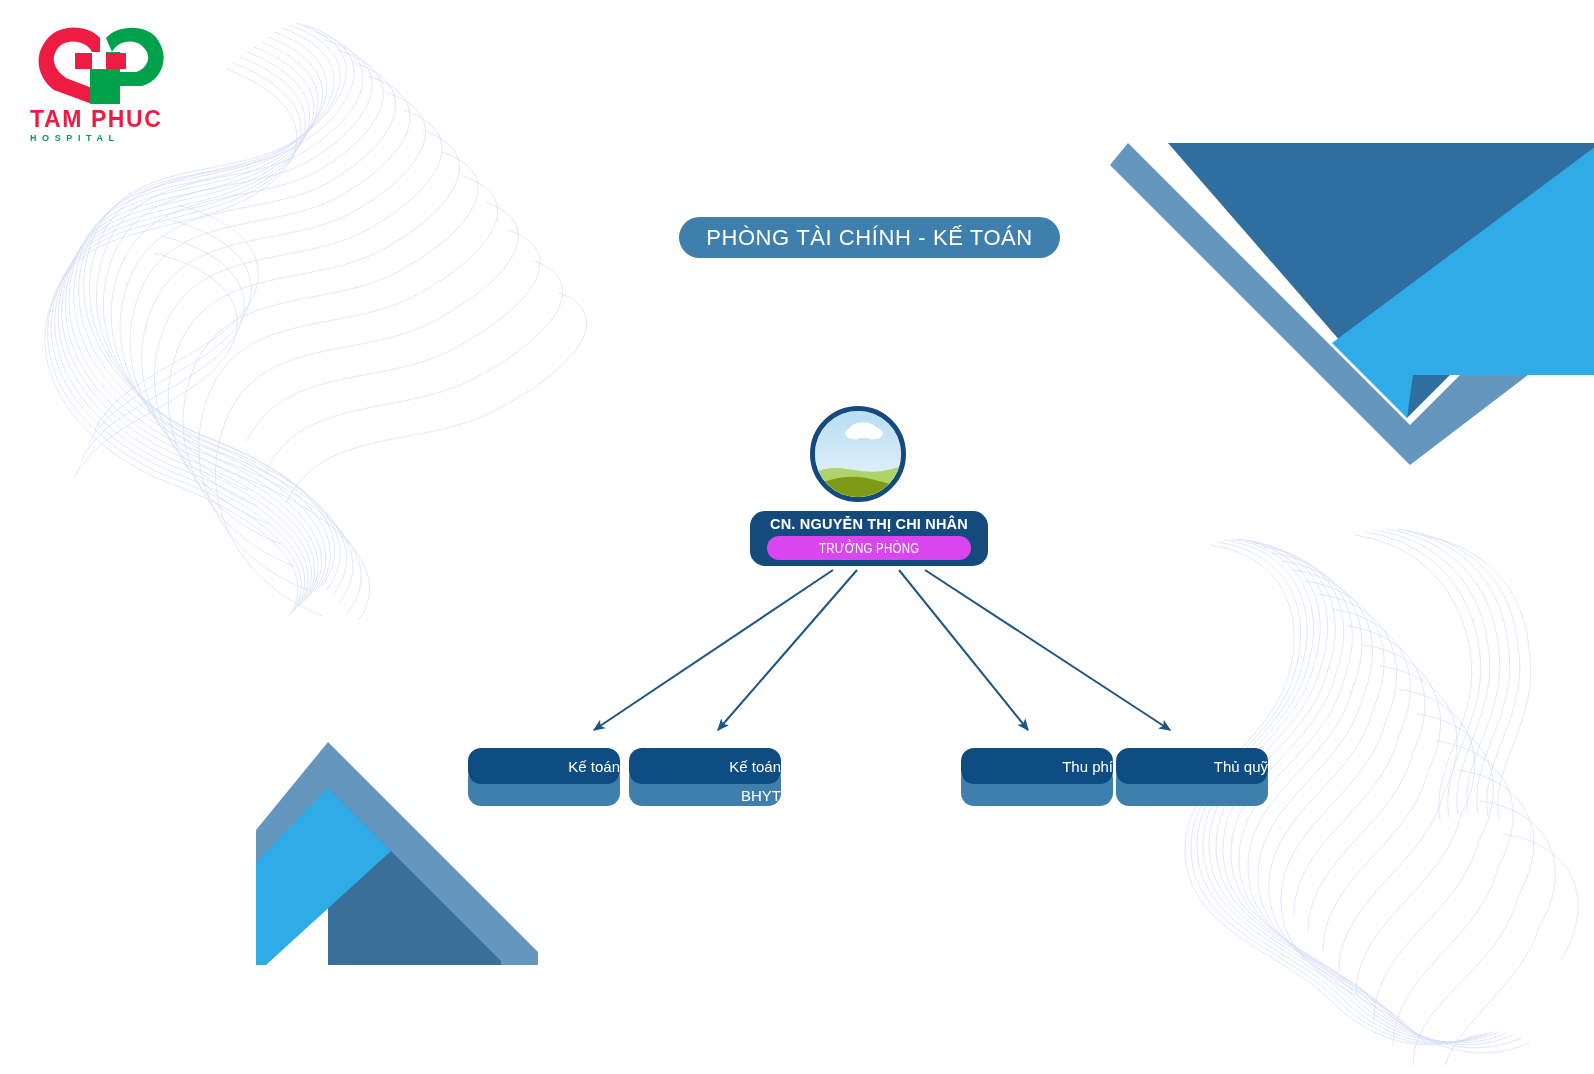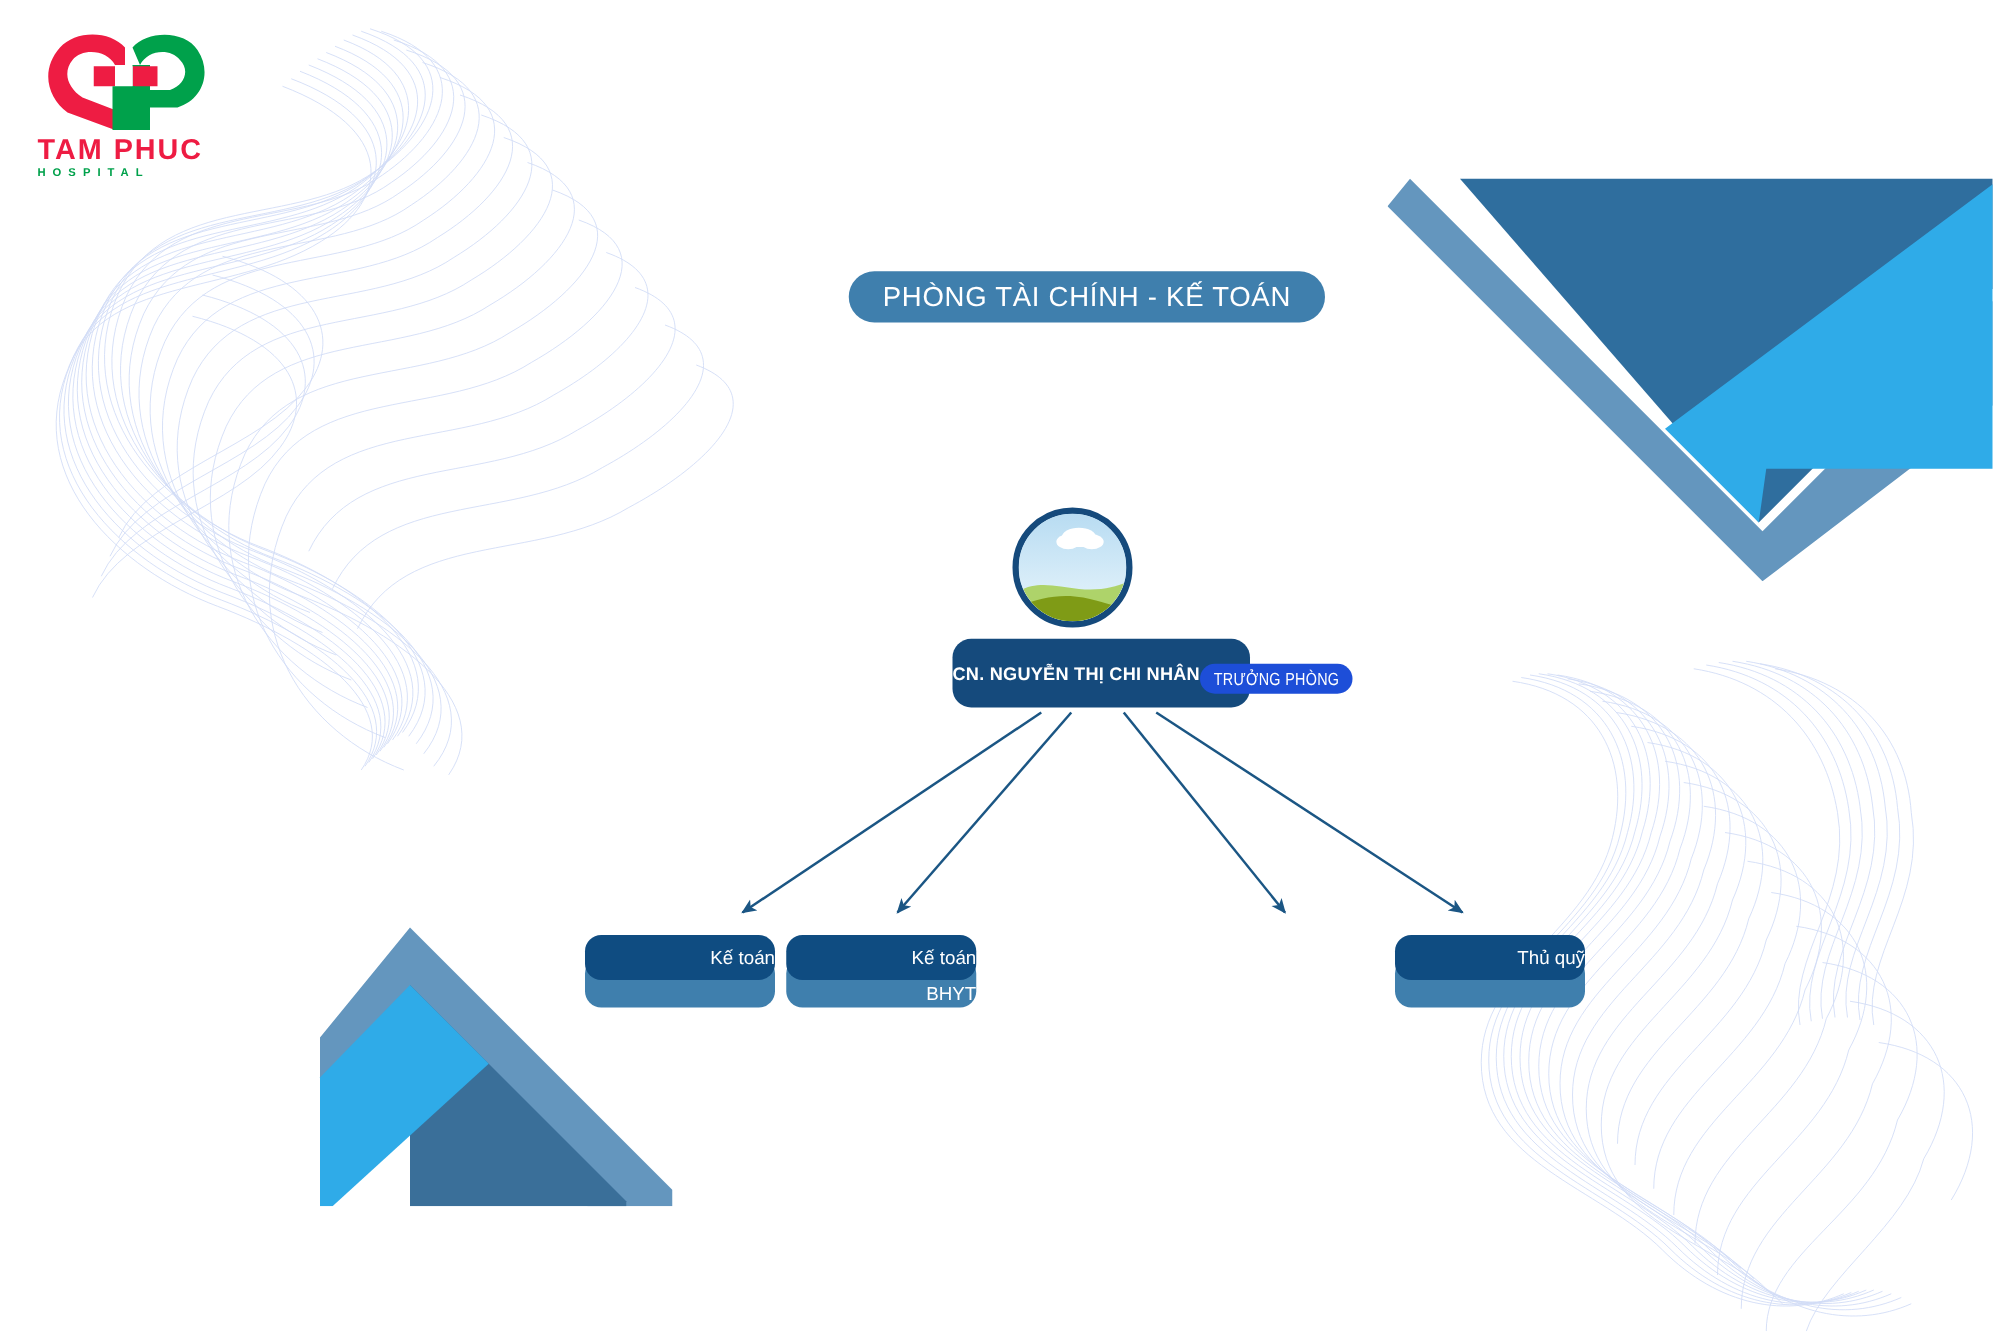--- a/index.html
+++ b/index.html
@@ -114,37 +114,37 @@
 
   #root-card {
     position: absolute;
     left: 0;
     top: 105px;
     width: 238px;
     height: 55px;
     background: #154a7c;
     border-radius: 15px;
     display: flex;
+    flex-direction: column;
     align-items: center;
     padding-top: 5px;
-    margin-left: 12px;
   }
   #root-name {
     color: #ffffff;
     font-size: 14.5px;
     font-weight: bold;
     letter-spacing: 0.2px;
     white-space: nowrap;
     line-height: 1.2;
   }
   #root-role-pill {
     margin-top: 3px;
     width: 204px;
     height: 24px;
-    background: #1d4ed8;
+    background: #d946ef;
     border-radius: 12px;
     display: flex;
     align-items: center;
     justify-content: center;
   }
   #root-role {
     color: #ffffff;
     font-size: 14px;
     font-weight: 400;
     letter-spacing: 0.3px;
@@ -377,20 +377,28 @@
 
   <div class="leaf" id="leaf-1">
     <div class="leaf-back">
       <span class="leaf-sub">BHYT</span>
     </div>
     <div class="leaf-front">
       <span class="leaf-title">Kế toán</span>
     </div>
   </div>
 
+  <div class="leaf" id="leaf-2">
+    <div class="leaf-back">
+      
+    </div>
+    <div class="leaf-front">
+      <span class="leaf-title">Thu phí</span>
+    </div>
+  </div>
 
   <div class="leaf" id="leaf-3">
     <div class="leaf-back">
       
     </div>
     <div class="leaf-front">
       <span class="leaf-title">Thủ quỹ</span>
     </div>
   </div>
 

